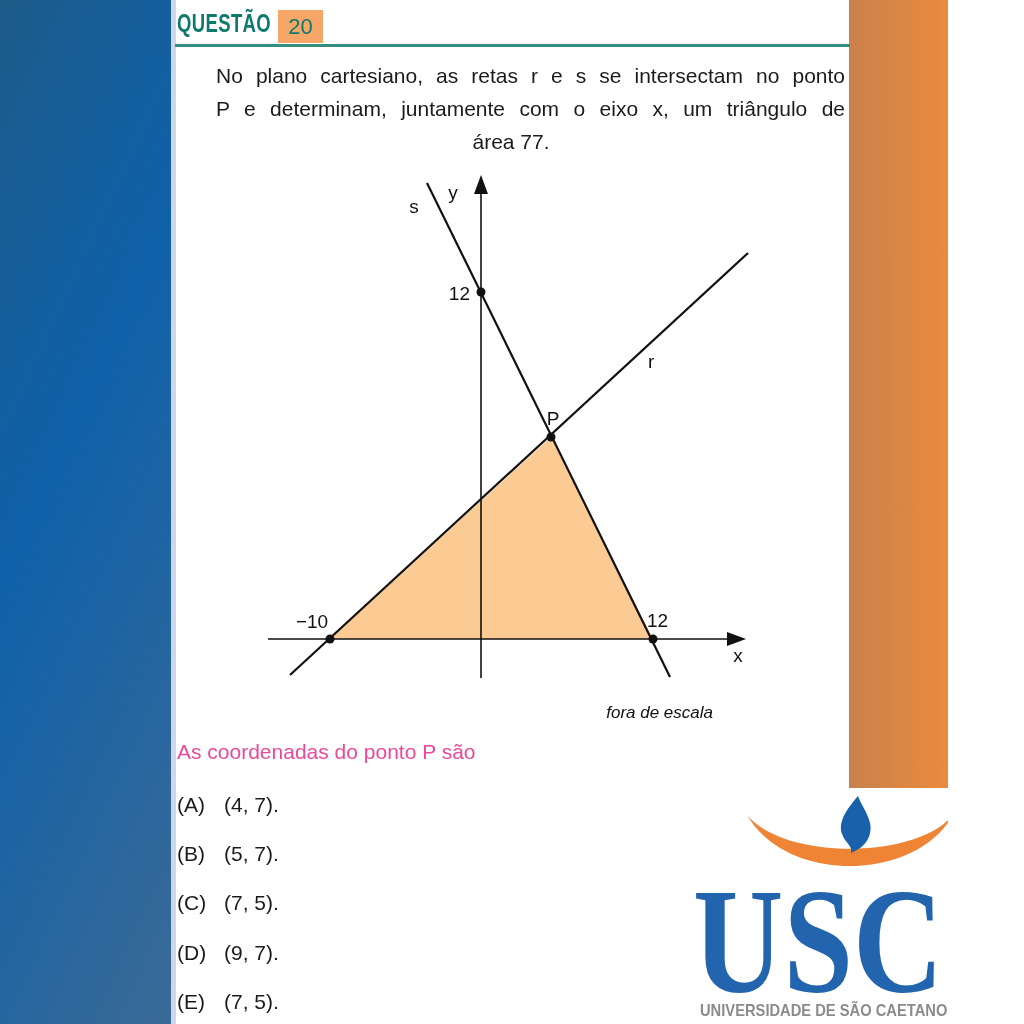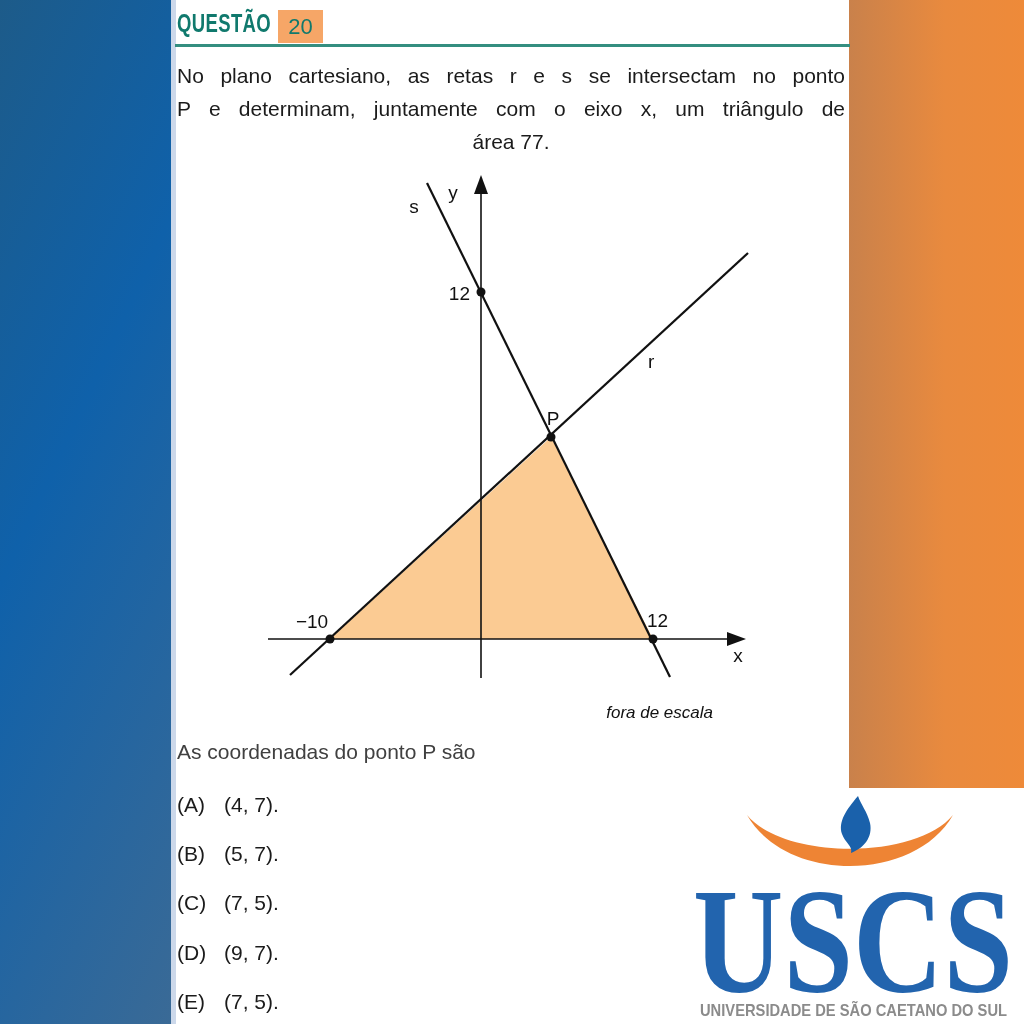--- a/index.html
+++ b/index.html
@@ -1,17 +1,17 @@
 <!DOCTYPE html>
 <html><head>
 <meta charset="utf-8">
 <style>
   html,body{margin:0;padding:0;background:#ffffff;}
   .page{
-    position:relative;width:1024px;height:1024px;overflow:hidden;
+    position:relative;width:948px;height:1024px;overflow:hidden;
     background:#ffffff;font-family:"Liberation Sans",sans-serif;color:#1e1e1e;
   }
   
   .left-bar{
     position:absolute;left:0;top:0;width:171px;height:1024px;
     background:linear-gradient(115deg,#1d5b89 0%,#0f61aa 42%,#3a6a96 100%);
   }
   .left-bar-edge{
     position:absolute;left:171px;top:0;width:5px;height:1024px;
     background:#ccd8ea;
@@ -33,28 +33,28 @@
     text-align:center;line-height:33px;
   }
   .q-rule{
     position:absolute;left:175px;top:44px;width:675px;height:3px;background:#348e80;
   }
   
   .q-text{
     position:absolute;left:177px;top:59px;width:668px;
     font-size:21px;line-height:33px;color:#1b1b1b;
   }
-  .q-text .jline{text-align:justify;text-align-last:justify;}
+  .q-text .jline{text-align:justify;text-align-last:justify;padding-left:39px;}
   .q-text .lastline{text-align:center;}
   
   .figure{position:absolute;left:250px;top:170px;width:520px;height:560px;}
   .figure text{font-family:"Liberation Sans",sans-serif;font-size:19px;fill:#111;}
   .figure .note{font-size:17px;font-style:italic;}
   
-  .prompt{position:absolute;left:177px;top:740px;font-size:21px;color:#404040;}
+  .prompt{position:absolute;left:177px;top:740px;font-size:21px;color:#ec4899;}
   .options{position:absolute;left:177px;top:0;width:500px;}
   .option{position:absolute;left:0;display:flex;font-size:21px;color:#1b1b1b;}
   .option .letter{width:47px;flex:0 0 47px;}
   .option:nth-child(1){top:793px;}
   .option:nth-child(2){top:842px;}
   .option:nth-child(3){top:891px;}
   .option:nth-child(4){top:941px;}
   .option:nth-child(5){top:990px;}
   
   .logo{position:absolute;left:690px;top:790px;width:330px;height:234px;}

